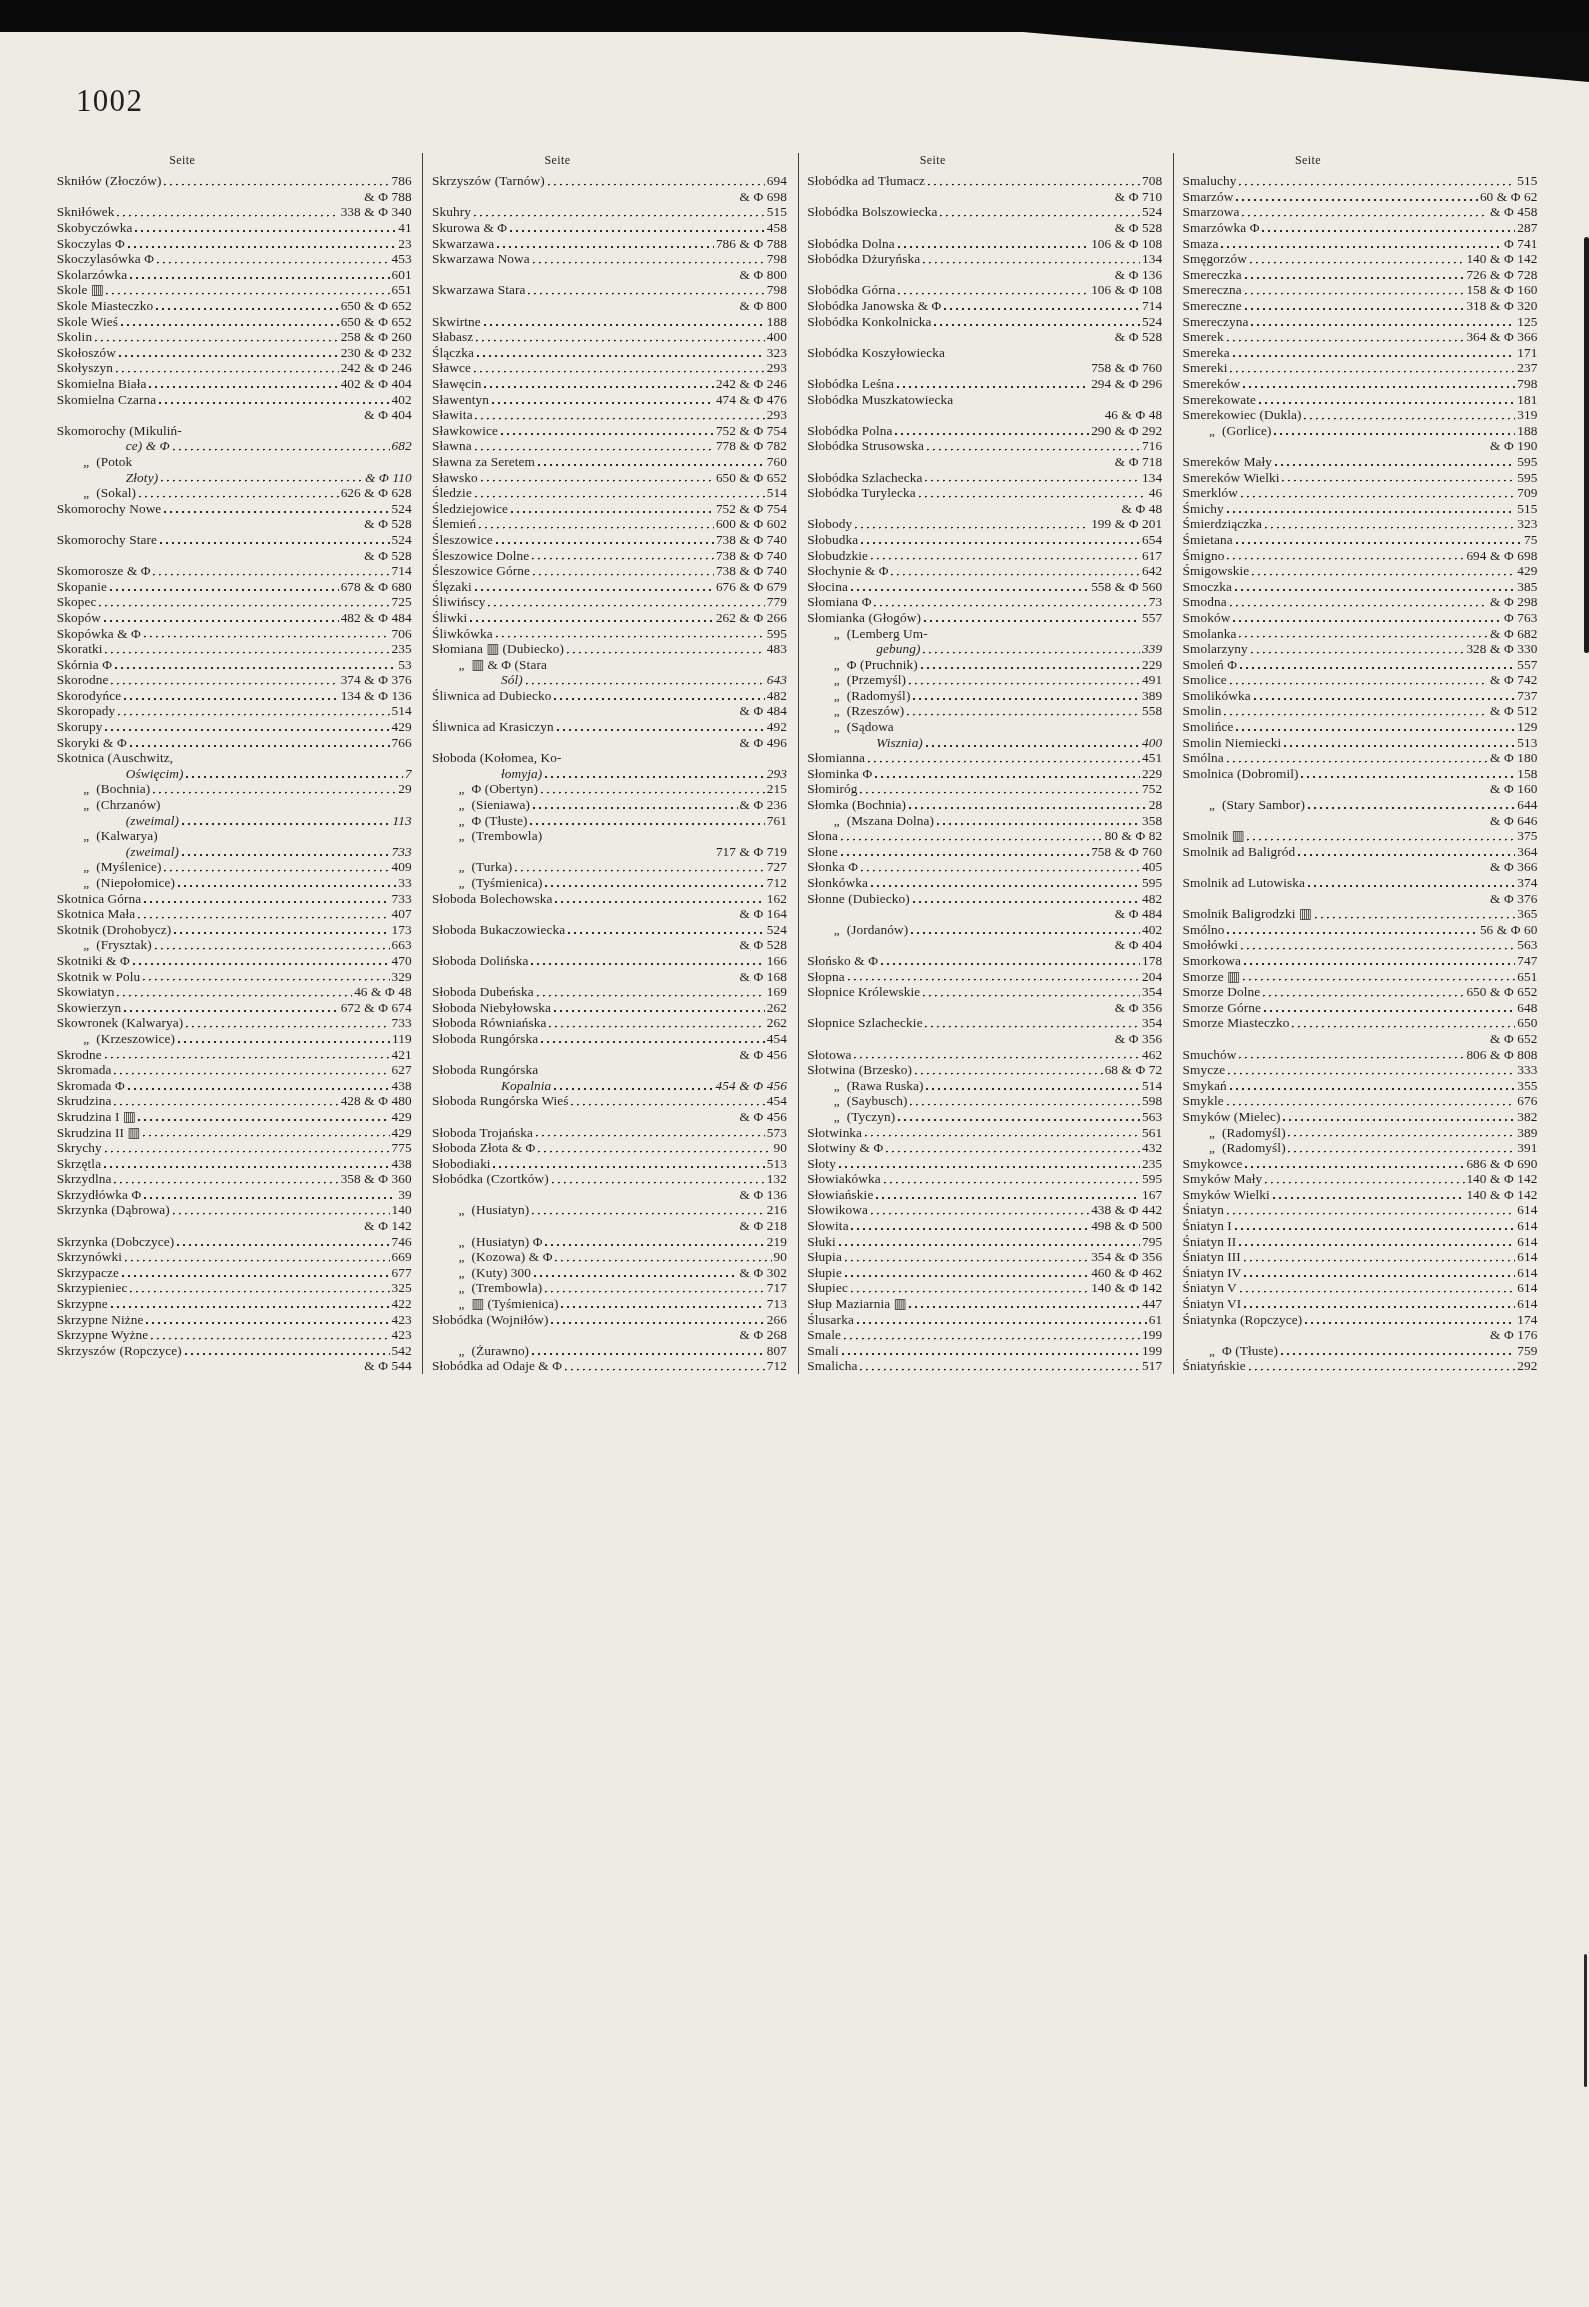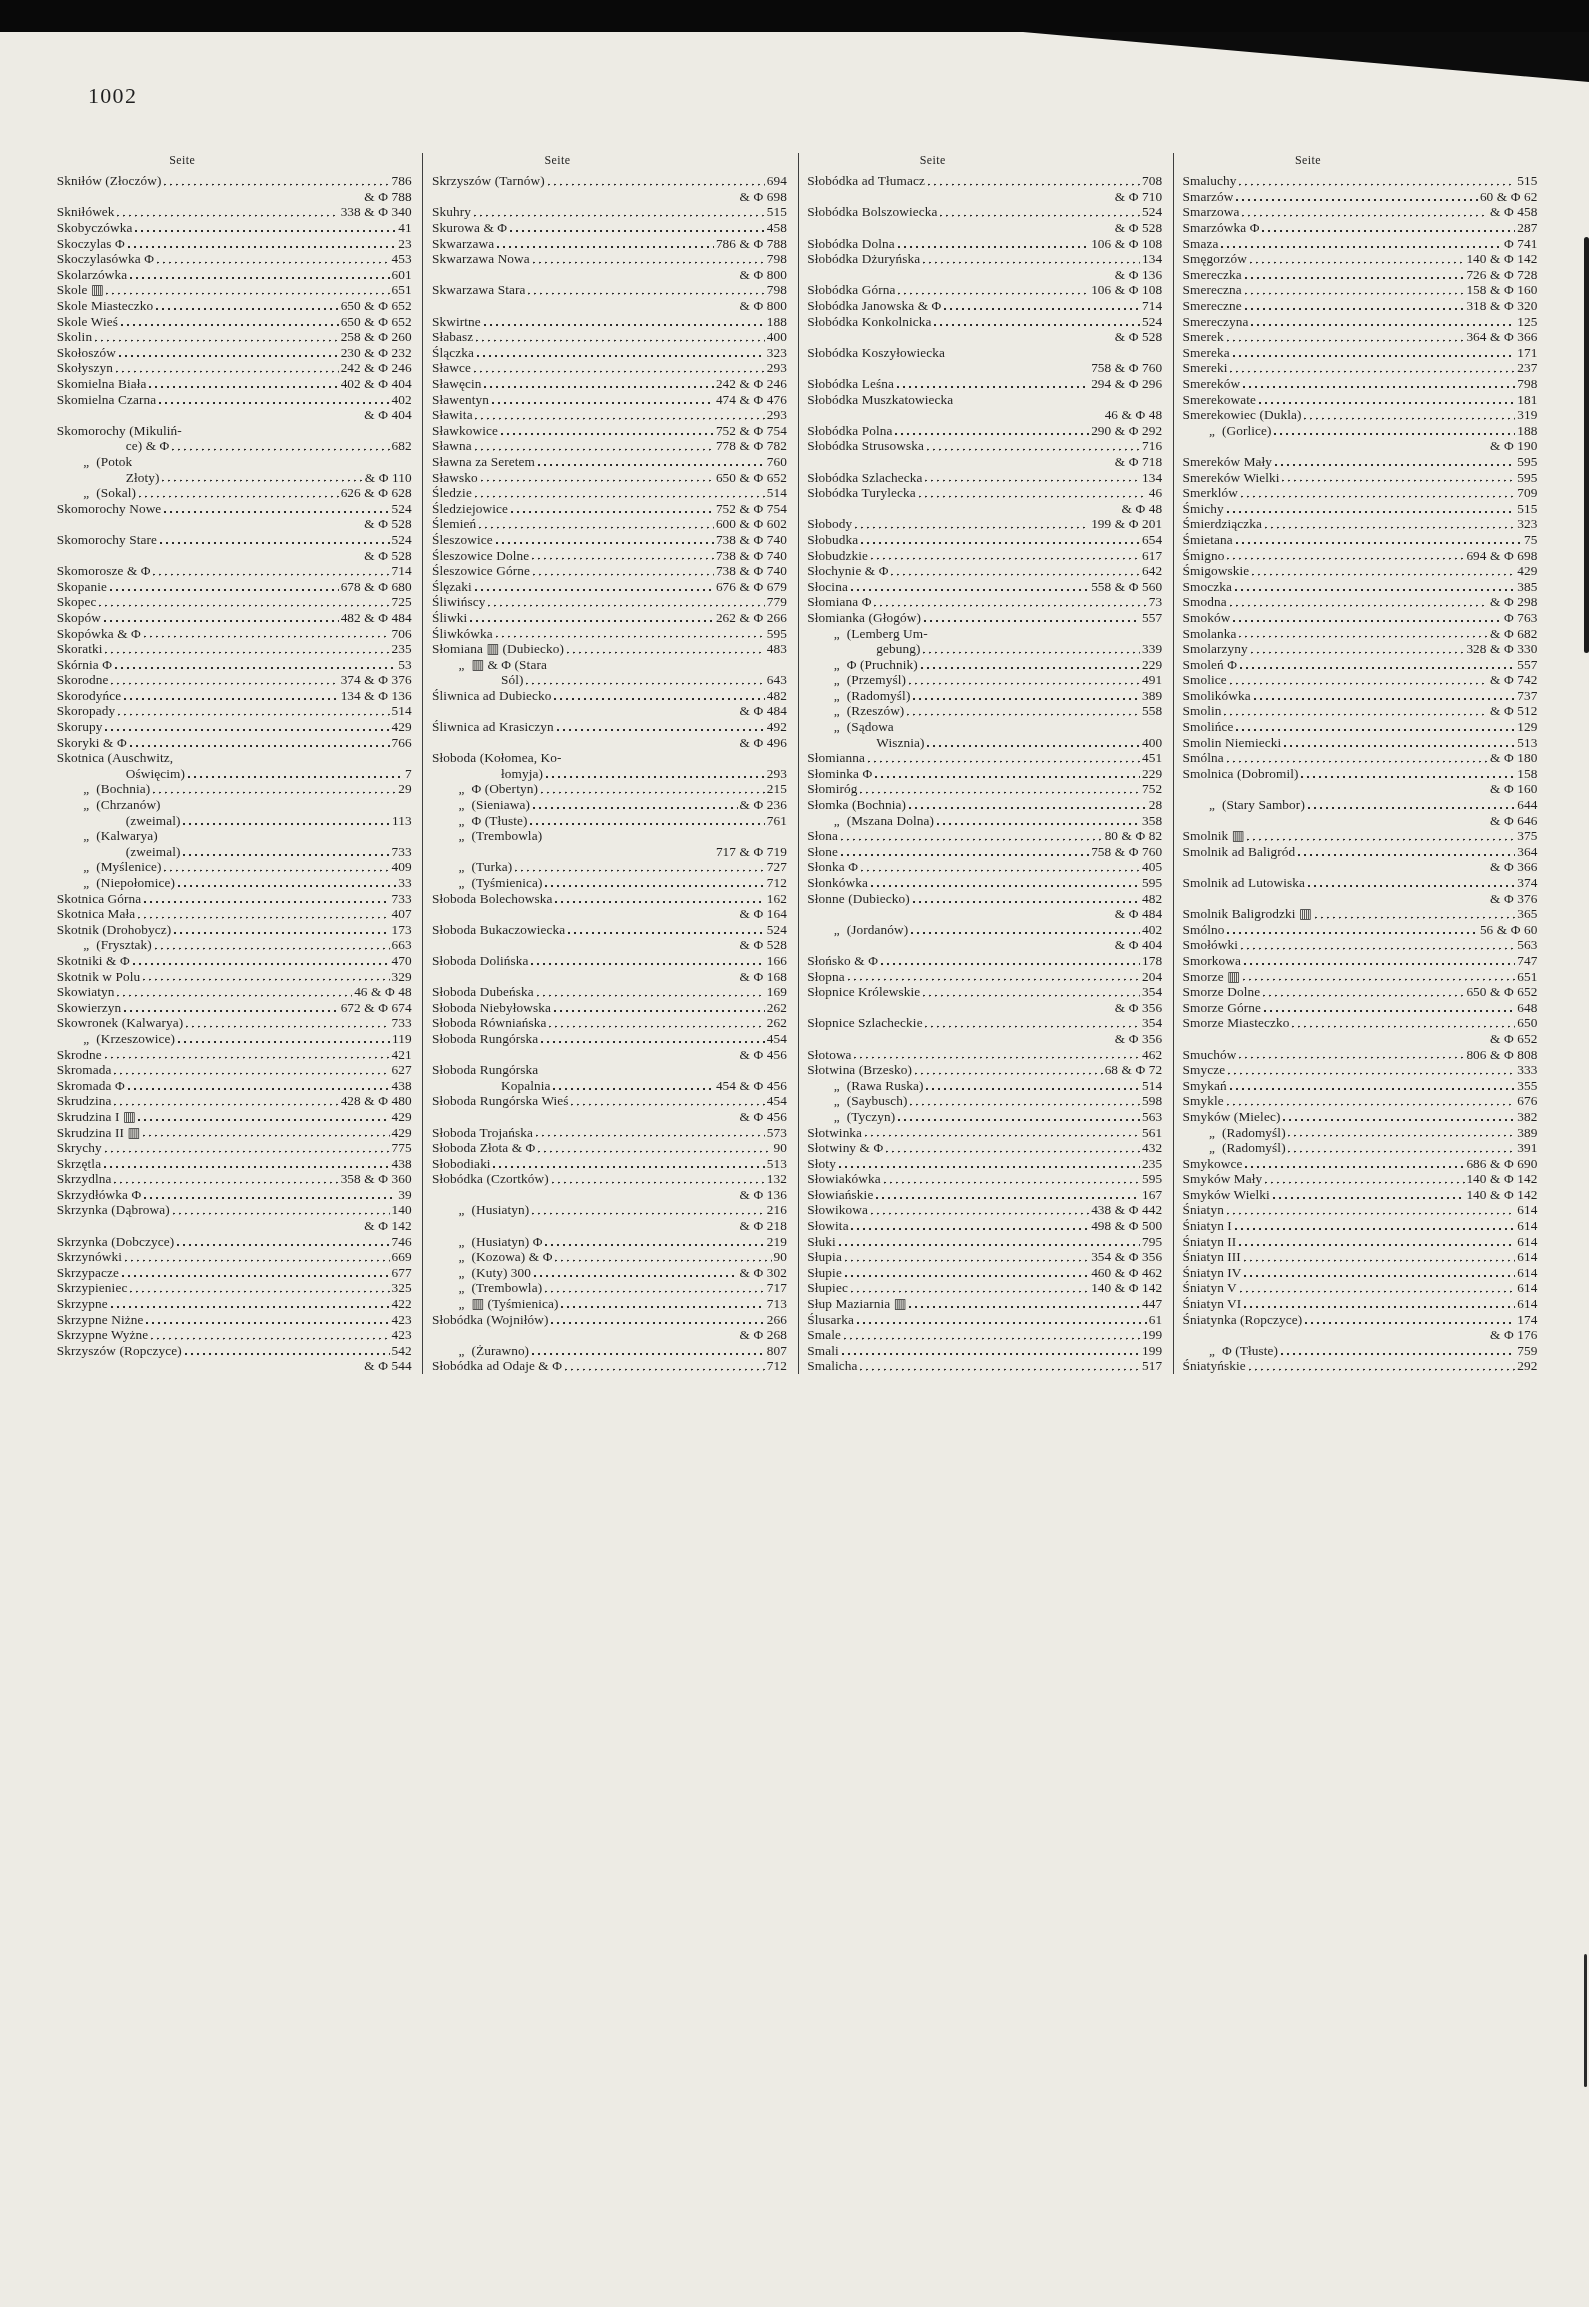--- a/index.html
+++ b/index.html
@@ -11,40 +11,40 @@
     color:#1f1f1f;
     overflow:hidden;
   }
   
   .scan-band { position:absolute; top:0; left:0; right:0; height:32px; background:#090909; }
   .scan-wedge { position:absolute; top:32px; right:0; width:566px; height:50px; background:#0c0c0c;
                 clip-path:polygon(100% 0, 100% 100%, 0 0); }
   .scan-strip { position:absolute; right:0; top:237px; width:5.3px; height:416px; background:#1c1c1c; border-radius:2.7px; }
   .scan-strip2 { position:absolute; right:1.8px; top:1954px; width:3.5px; height:133px; background:#2a2a2a; border-radius:1.8px; }
 
-  .page-number { position:absolute; top:83px; left:76px; font-size:22px; letter-spacing:1.3px;margin-left:12px; }
+  .page-number { position:absolute; top:83px; left:76px; font-size:31px; letter-spacing:1.3px; }
 
   .content { position:absolute; top:153px; left:48px; right:41px; display:flex; }
   .column { flex:1 1 0; min-width:0; padding:0 10.6px 0 8.8px; }
   .column + .column { border-left:1.3px solid #3e3e3e; }
 
   .col-header { font-size:12px; text-align:center; padding-right:104px; margin-bottom:5.3px; letter-spacing:0.4px; }
 
   .entry { display:flex; align-items:baseline; line-height:15.6px; font-size:13.3px; white-space:pre; letter-spacing:0.1px; }
   .entry .l { flex:0 1 auto; overflow:hidden; }
   .entry .leader {
     flex:1 1 7px; min-width:5.3px; align-self:flex-end;
     height:3.5px; margin:0 1.8px 2.7px 1.8px;
     background-image:radial-gradient(circle at 1.8px 1.8px, #2b2b2b 1px, rgba(0,0,0,0) 1.3px);
     background-size:6px 3.5px; background-repeat:repeat-x;
   }
   .entry .r { flex:0 0 auto; }
   .entry.no-l .leader, .entry.no-r .leader { background:none; }
   .entry.i1 { padding-left:26.5px; }
-  .entry.i2 { padding-left:69px; }
+  .entry.i2 { padding-left:69px;font-style:italic; }
 </style>
 </head>
 <body>
 
 <div class="page">
   <div class="scan-band"></div>
   <div class="scan-wedge"></div>
   <div class="scan-strip"></div>
   <div class="scan-strip2"></div>
 

